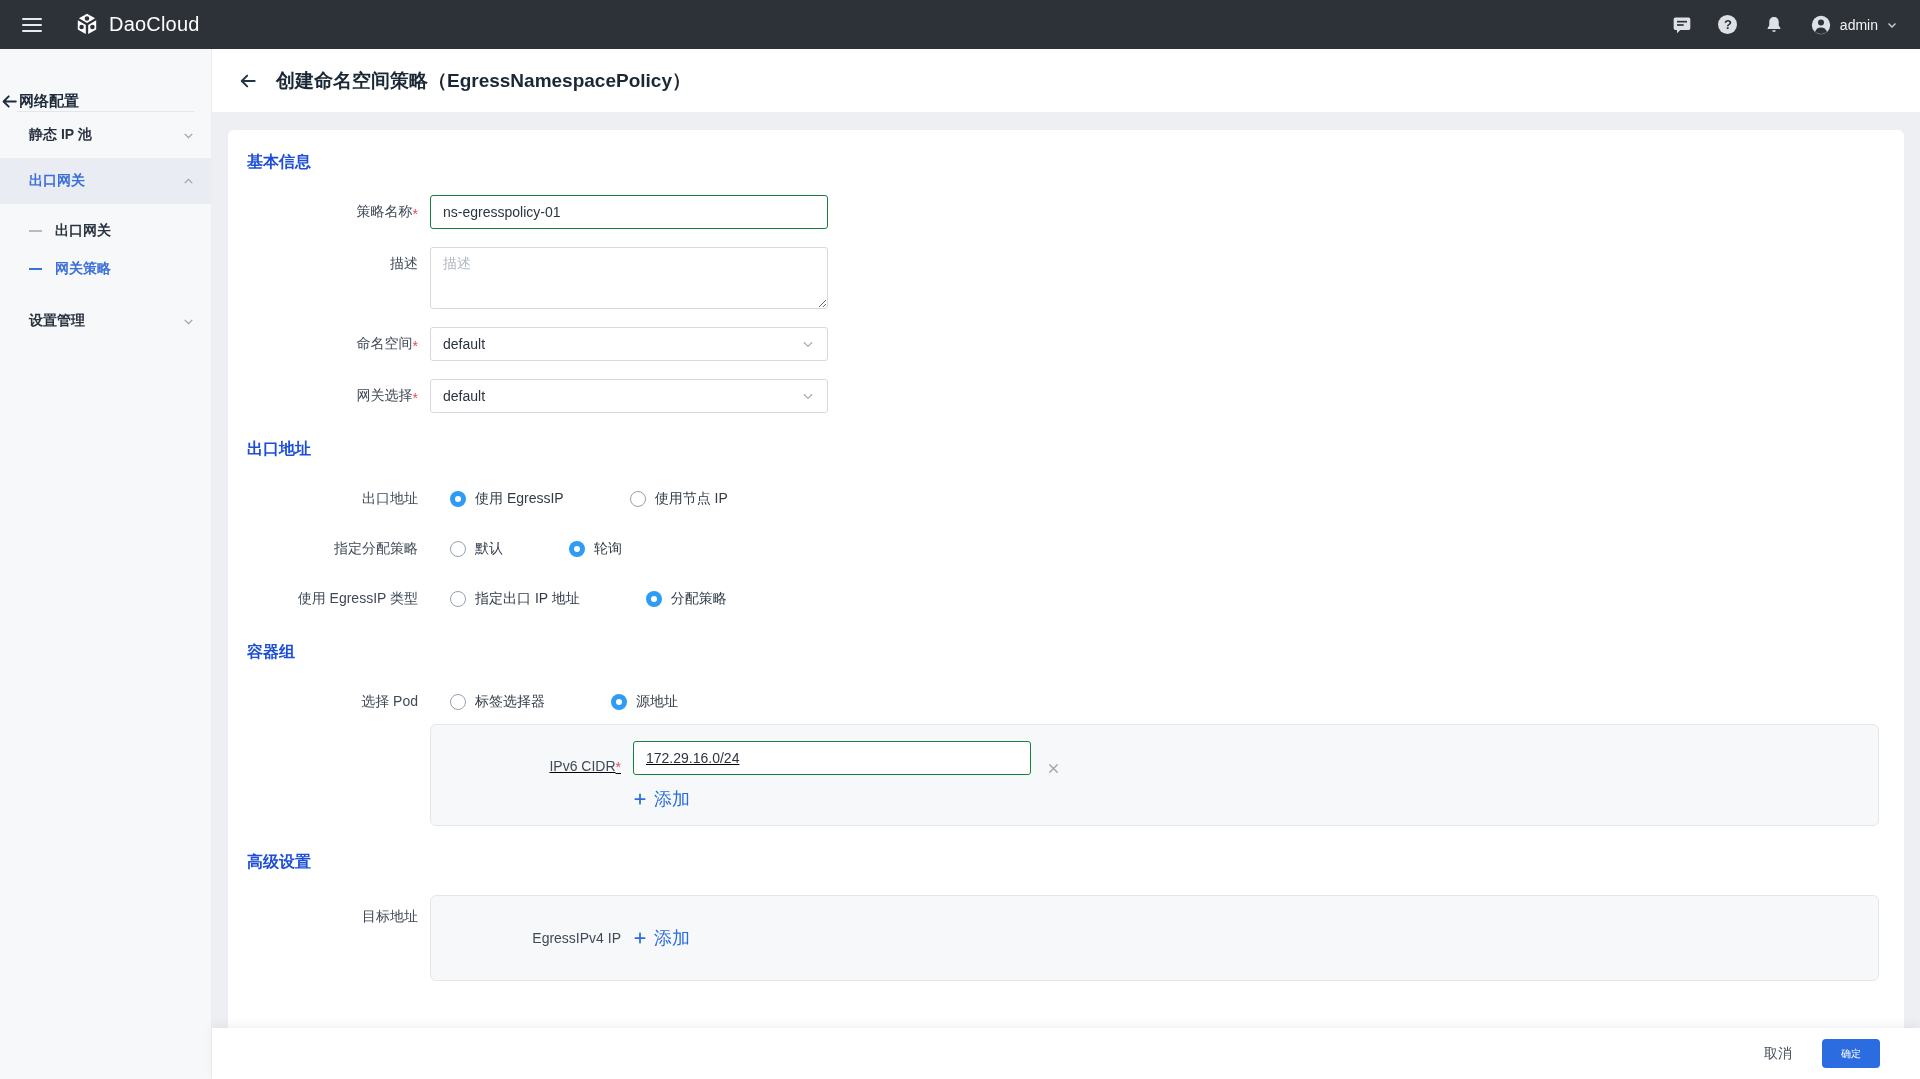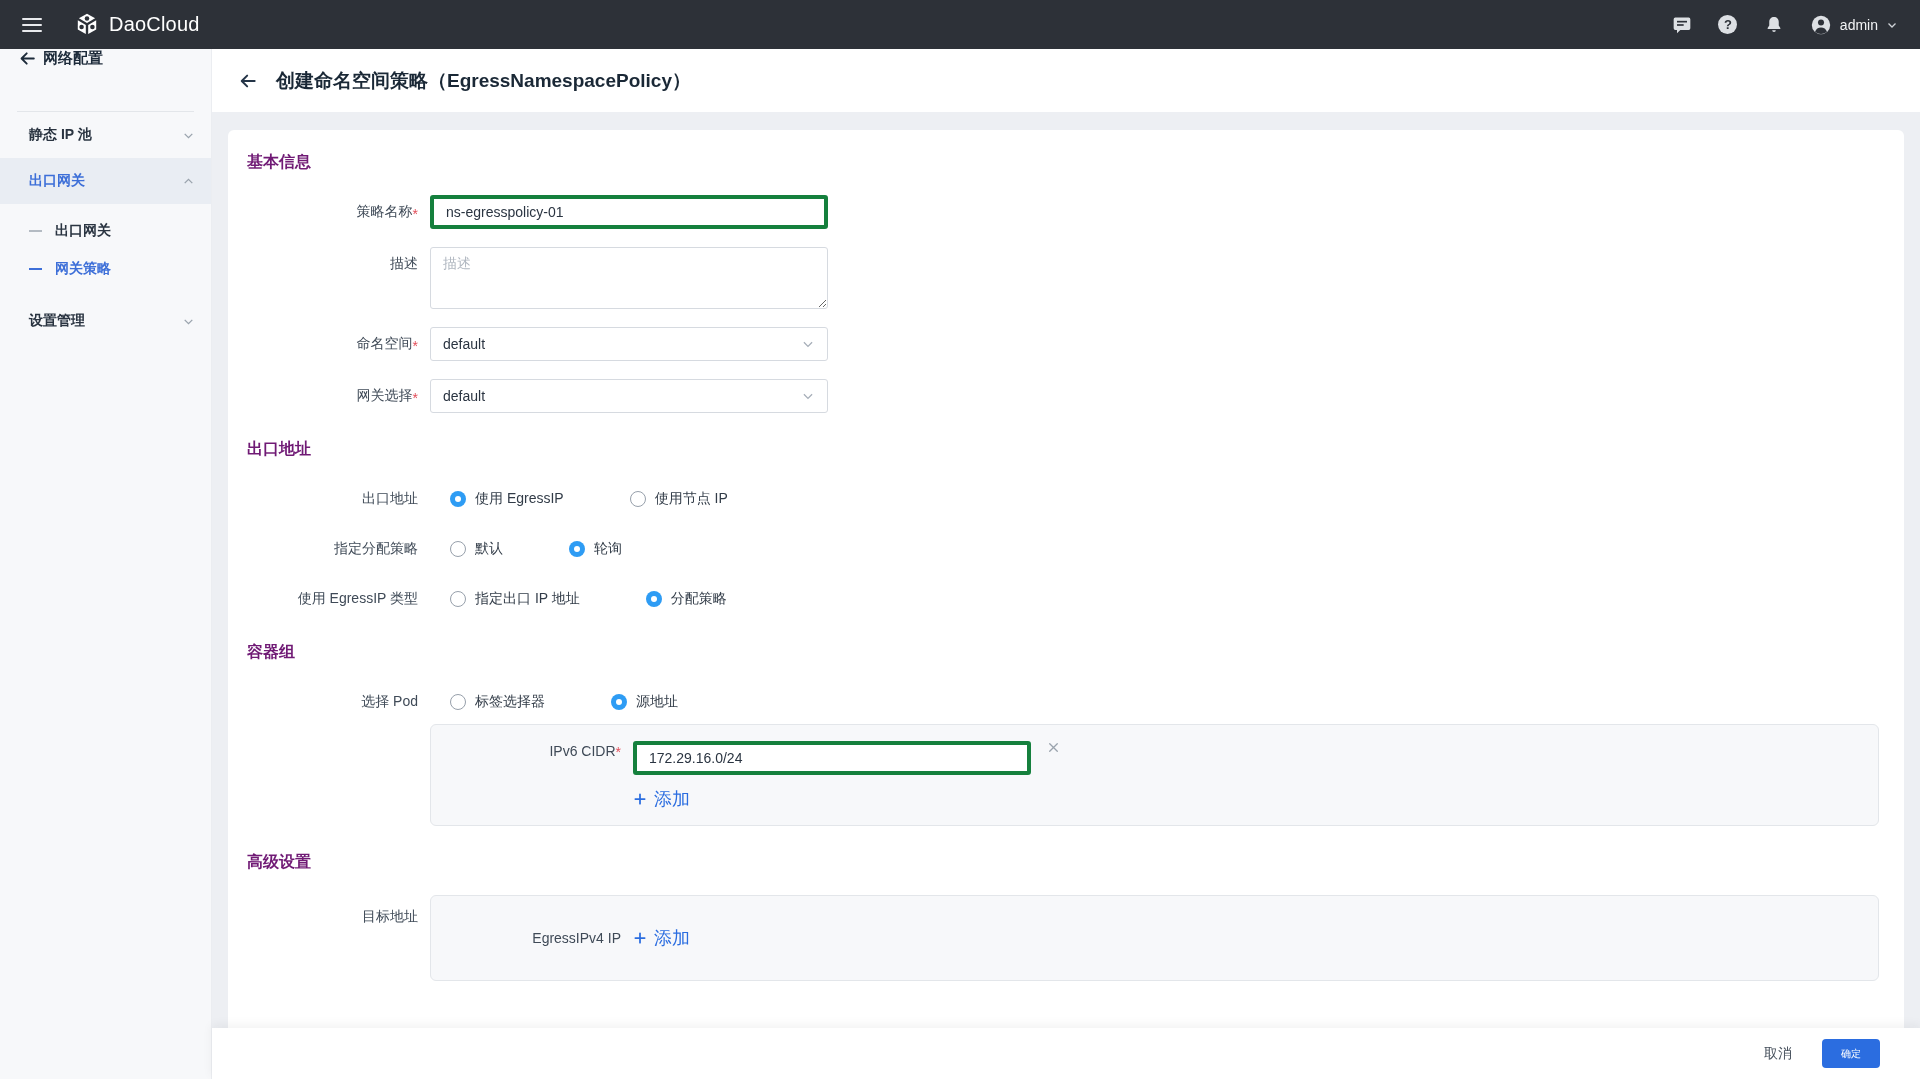--- a/index.html
+++ b/index.html
@@ -15,58 +15,58 @@
   .tb-icon { width:20px; height:20px; display:flex; align-items:center; justify-content:center; cursor:pointer; }
   .circle-icon { width:19px; height:19px; border-radius:50%; background:#dde0e4; color:#2d3138; font-size:13px; font-weight:700; display:flex; align-items:center; justify-content:center; }
   .user { display:flex; align-items:center; gap:8px; cursor:pointer; }
   .user-name { color:#f2f3f5; font-size:14px; }
 
   
   .shell { display:flex; height:1030px; }
 
   
   .sidebar { width:212px; background:#f7f8fa; border-right:1px solid #ebedf1; flex:0 0 212px; }
-  .side-header { height:62px; display:flex; align-items:flex-start; gap:6px; padding-left:18px; }
+  .side-header { height:62px; display:flex; align-items:flex-end; gap:0; }
   .side-header-title { font-size:15px; font-weight:700; color:#1d2b3a; }
   .side-divider { height:1px; background:#e3e6ea; margin:0 17px; }
   .menu-item { height:46px; display:flex; align-items:center; padding:0 16px 0 29px; font-size:14px; color:#2a3441; font-weight:600; cursor:pointer; }
   .menu-item .chev { margin-left:auto; display:flex; }
   .menu-item.active-parent { background:#e9edf3; color:#3d6fd8; }
   .submenu-item { height:38px; display:flex; align-items:center; padding-left:29px; gap:13px; font-size:14px; color:#2a3441; font-weight:600; cursor:pointer; }
   .submenu-item .dash { width:13px; height:2px; background:#b4bbc3; flex:0 0 13px; }
   .submenu-item.active { color:#3d6fd8; }
   .submenu-item.active .dash { background:#3d6fd8; }
 
   
   .main { flex:1; display:flex; flex-direction:column; background:#edeff3; min-width:0; }
   .page-header { height:63px; background:#ffffff; display:flex; align-items:center; gap:18px; padding-left:26px; flex:0 0 63px; }
   .page-title { font-size:19px; font-weight:700; color:#1a2836; }
   .content { flex:1; padding:18px 16px 0 16px; overflow:hidden; }
   .card { background:#ffffff; border-radius:6px 6px 0 0; height:100%; padding-top:22px; }
 
-  .section-title { font-size:16px; font-weight:700; color:#701a75; margin:0 0 22px 19px; }
+  .section-title { font-size:16px; font-weight:700; color:#1d4ed8; margin:0 0 22px 19px; }
   .section-title.mt { margin-top:26px; }
 
   .form-row { display:flex; margin-bottom:18px; }
   .form-label { width:202px; flex:0 0 202px; display:flex; justify-content:flex-end; align-items:center; padding-right:12px; font-size:14px; color:#3f4a57; }
   .req { color:#e34d59; font-size:14px; margin-top:3px; }
-  .text-input { width:398px; height:34px; border:4px solid #15803d; border-radius:3px; padding:0 12px; font-size:14px; color:#2a3441; font-family:inherit; outline:none; background:#fff; }
+  .text-input { width:398px; height:34px; border:1px solid #15803d; border-radius:3px; padding:0 12px; font-size:14px; color:#2a3441; font-family:inherit; outline:none; background:#fff; }
   textarea.text-area { width:398px; height:62px; border:1px solid #d6dae0; border-radius:3px; padding:7px 12px; font-size:14px; color:#2a3441; font-family:inherit; outline:none; resize:both; }
   textarea.text-area::placeholder, .text-input::placeholder { color:#b0b7c0; }
   .select { width:398px; height:34px; border:1px solid #d6dae0; border-radius:3px; padding:0 12px; display:flex; align-items:center; justify-content:space-between; font-size:14px; color:#2a3441; background:#fff; cursor:pointer; }
 
   .radio-row { align-items:center; height:34px; margin-bottom:16px; }
   .radio-opt { display:flex; align-items:center; gap:9px; margin-right:46px; font-size:14px; color:#323c48; cursor:pointer;padding-left:20px; }
   .radio { width:16px; height:16px; border-radius:50%; border:1.5px solid #97a0ab; background:#fff; flex:0 0 16px; position:relative; }
   .radio.checked { border:none; background:#2e9cf4; }
   .radio.checked::after { content:""; position:absolute; left:5px; top:5px; width:6px; height:6px; border-radius:50%; background:#fff; }
 
   .inline-panel { flex:1; margin-right:25px; background:#f7f8fa; border:1px solid #e3e6ea; border-radius:6px; }
   .panel-pods { padding:16px 0 14px 0; }
-  .panel-row { display:flex; align-items:flex-start; }
+  .panel-row { display:flex; align-items:flex-end;text-decoration:underline; }
   .close-x { margin-left:16px; display:flex; cursor:pointer; }
   .add-row { margin-left:202px; margin-top:12px; }
   .add-link { display:inline-flex; align-items:center; gap:7px; color:#2b6de0; font-size:18px; cursor:pointer; }
   .panel-dest { height:86px; display:flex; align-items:center; }
   .panel-dest .plain-label { width:202px; flex:0 0 202px; text-align:right; padding-right:12px; font-size:14px; color:#3f4a57; }
   .row-dest { align-items:flex-start; }
   .row-dest .form-label { margin-top:13px; align-items:flex-start; }
 
   
   .footer { height:51px; background:#ffffff; box-shadow:0 -3px 10px rgba(29,35,41,.06); display:flex; align-items:center; justify-content:flex-end; padding-right:40px; gap:30px; flex:0 0 51px; position:relative; z-index:2; }

